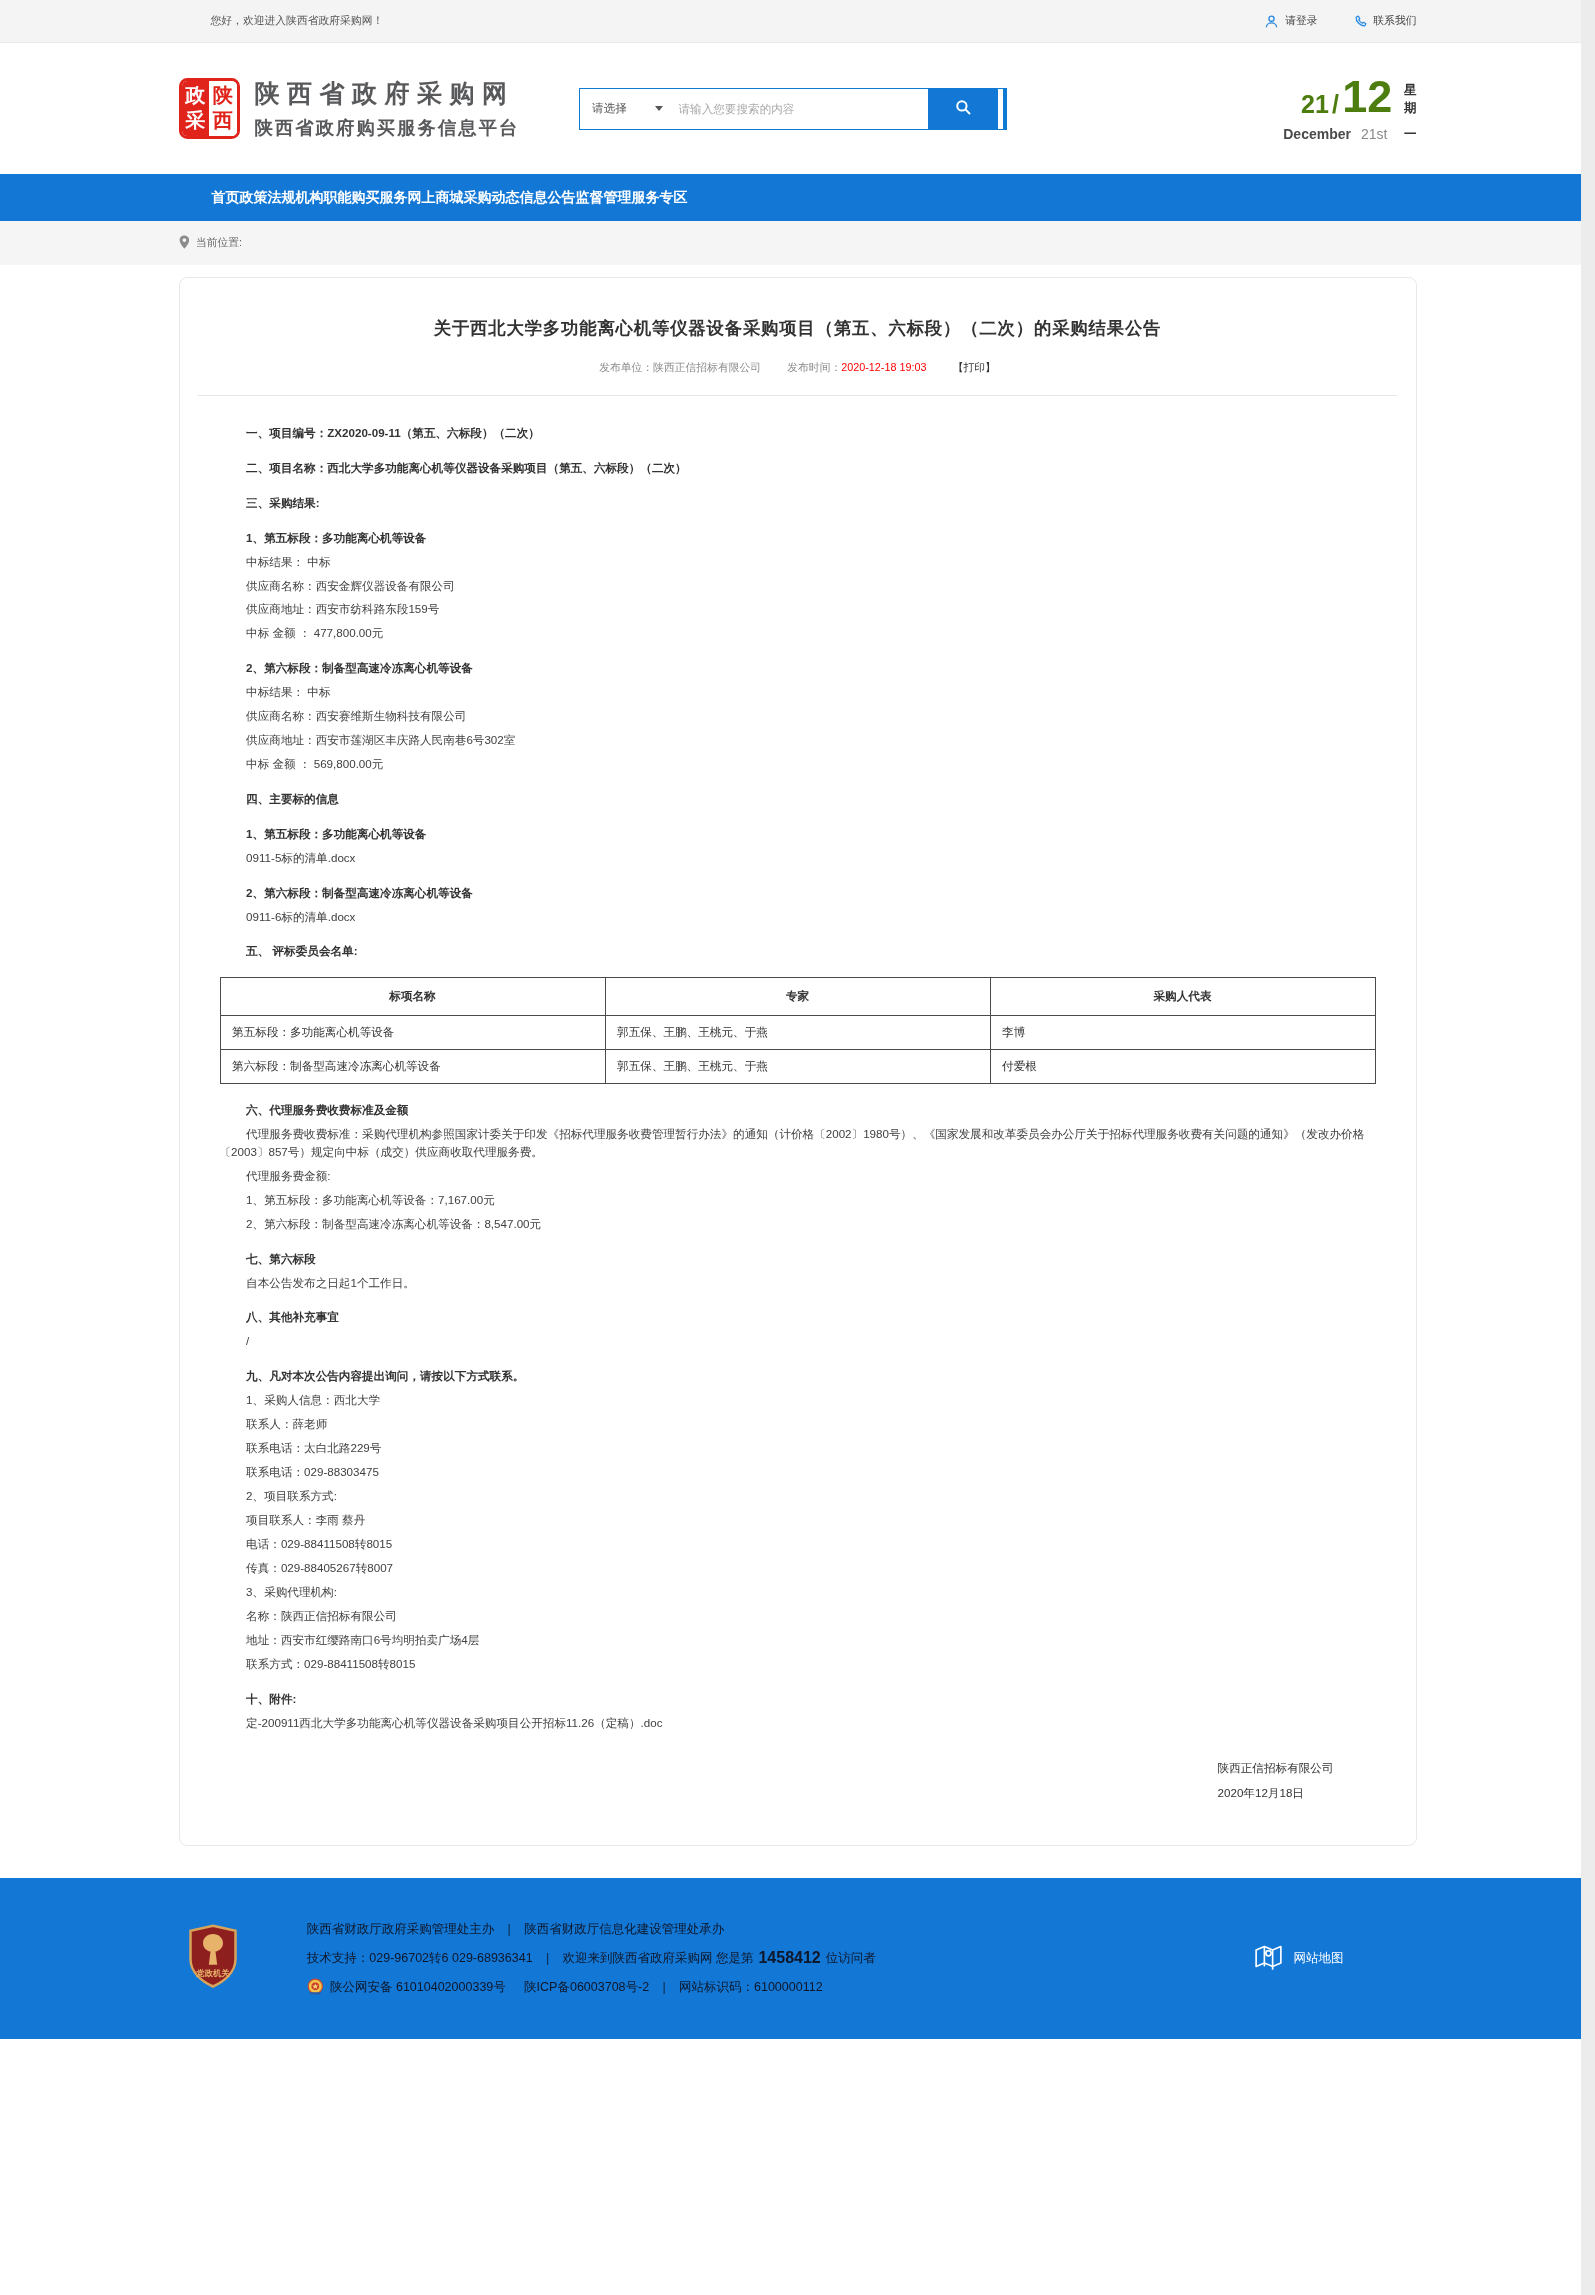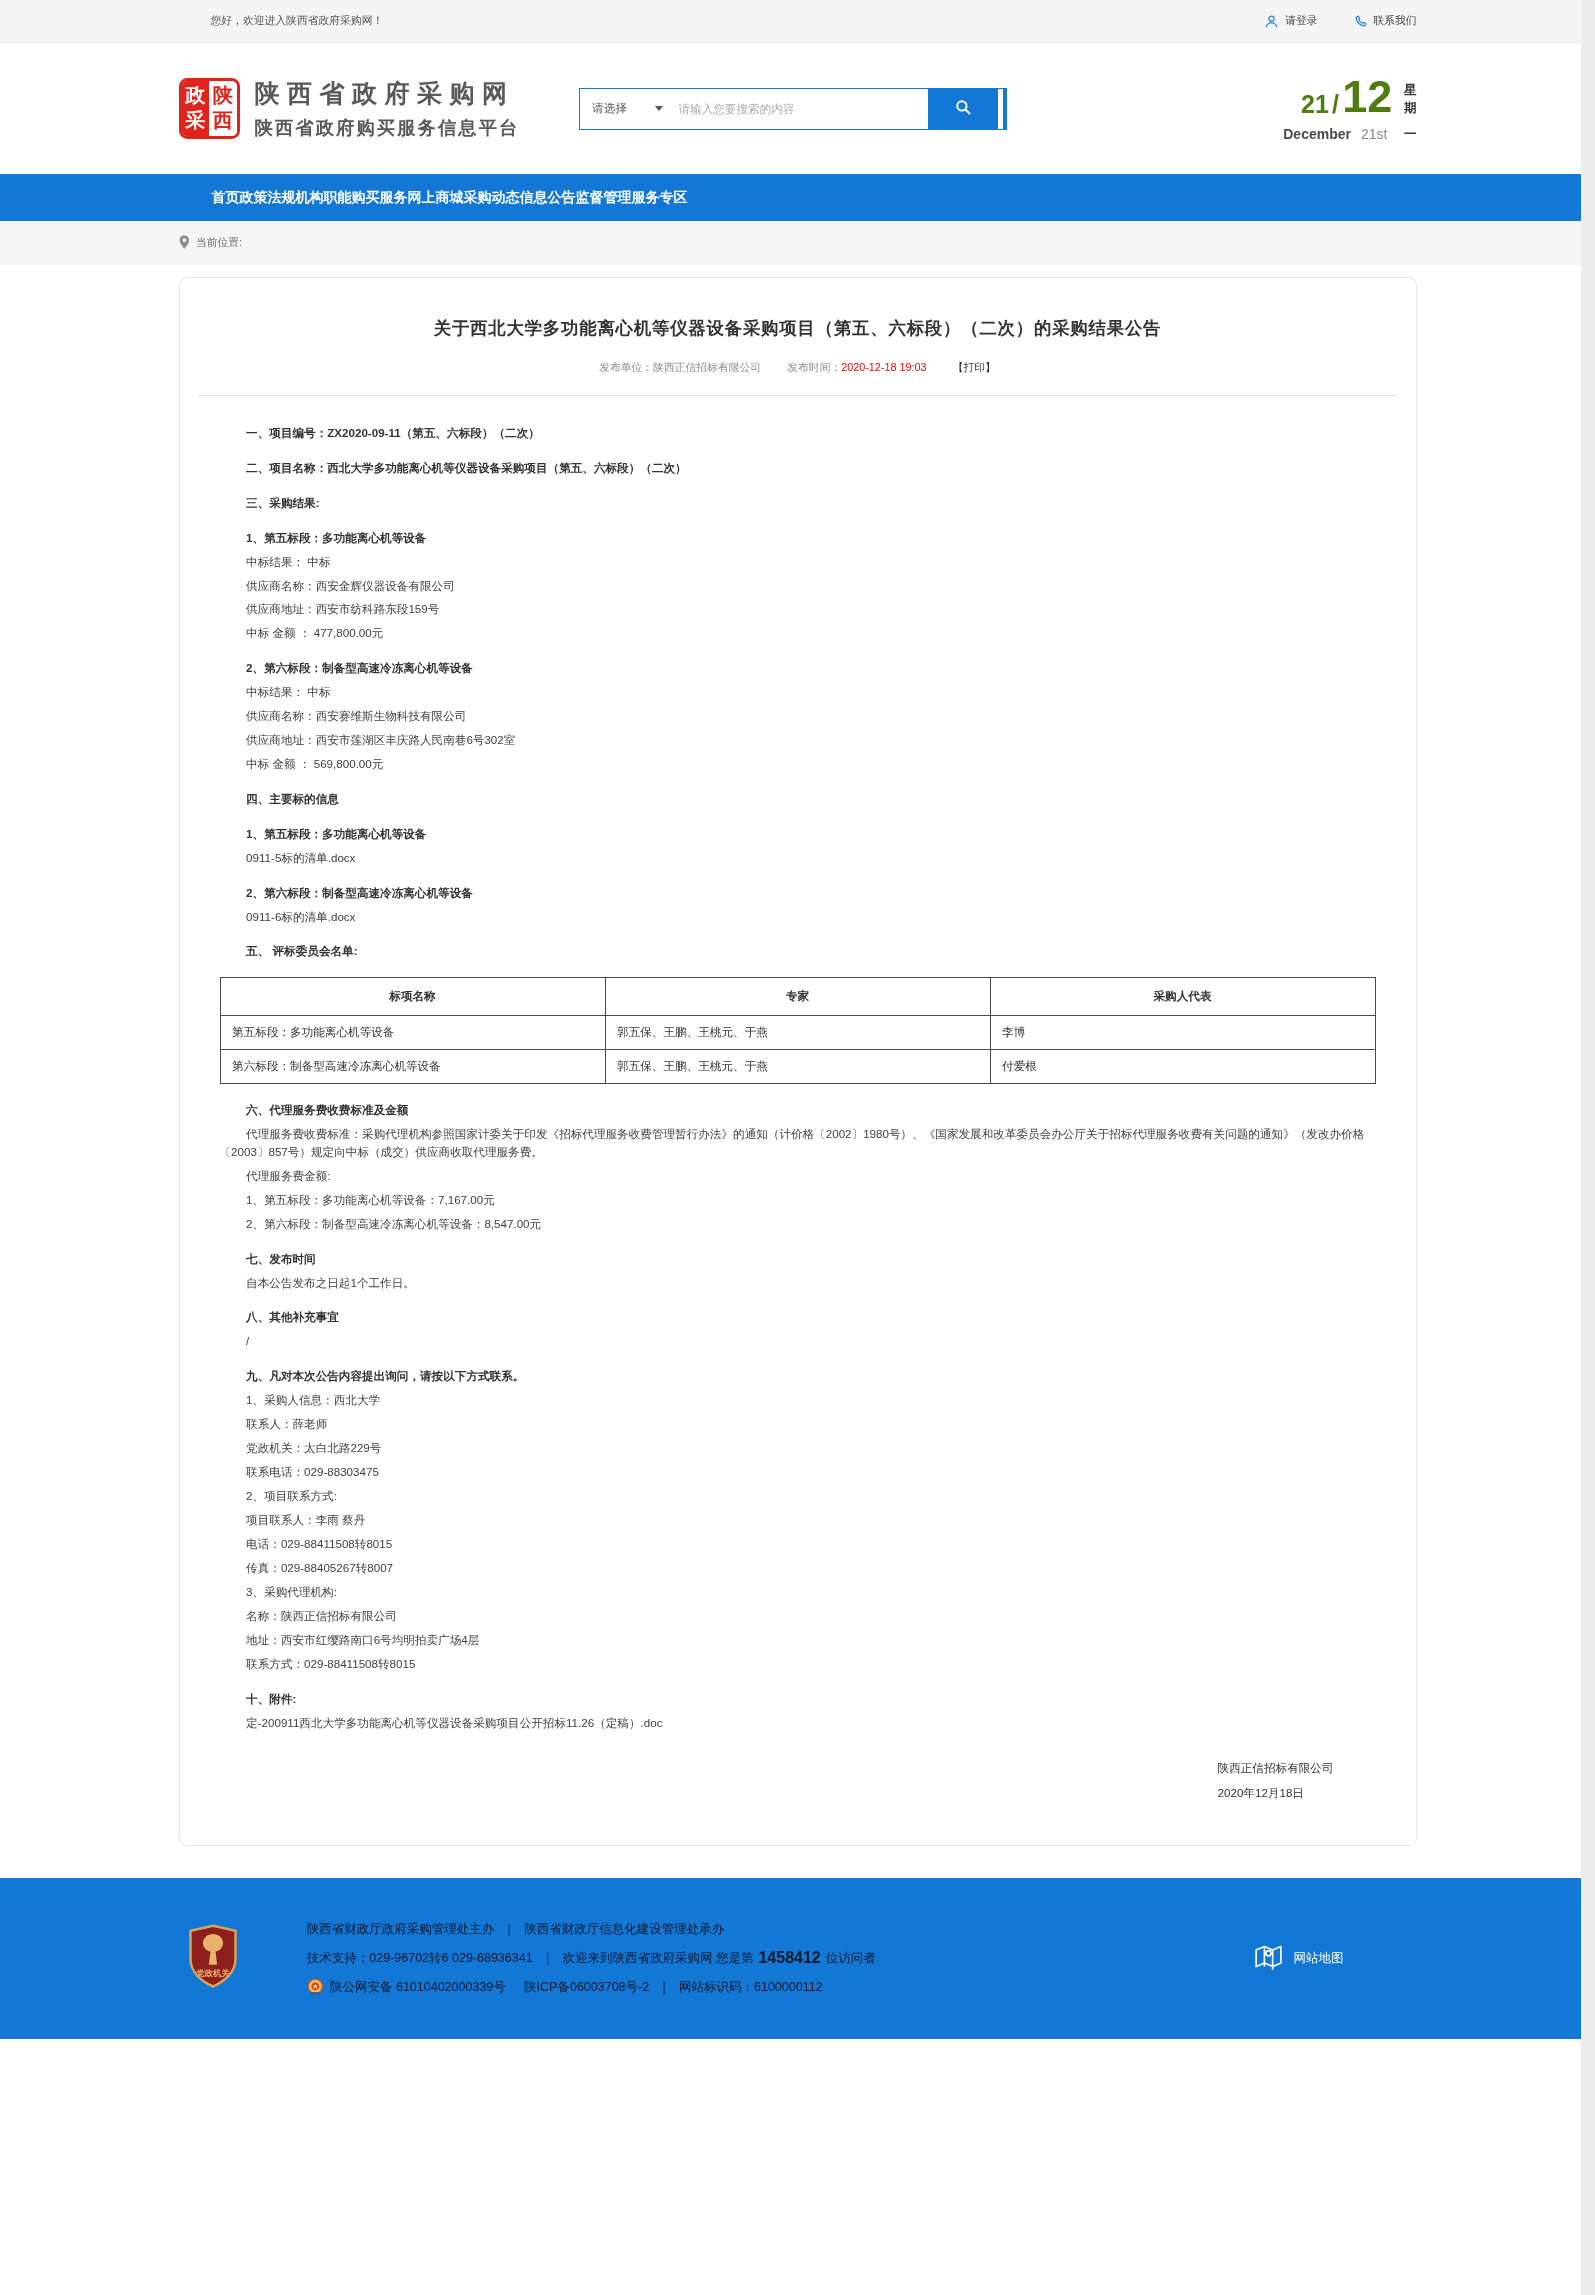--- a/index.html
+++ b/index.html
@@ -258,28 +258,28 @@
             </tr>
           </tbody>
       </table>
 
       <div id="paras-after">
           <p class="p p-bold">六、代理服务费收费标准及金额</p>
           <p class="p p-indent">代理服务费收费标准：采购代理机构参照国家计委关于印发《招标代理服务收费管理暂行办法》的通知（计价格〔2002〕1980号）、《国家发展和改革委员会办公厅关于招标代理服务收费有关问题的通知》（发改办价格〔2003〕857号）规定向中标（成交）供应商收取代理服务费。</p>
           <p class="p p-indent">代理服务费金额:</p>
           <p class="p p-normal">1、第五标段：多功能离心机等设备：7,167.00元</p>
           <p class="p p-normal">2、第六标段：制备型高速冷冻离心机等设备：8,547.00元</p>
-          <p class="p p-bold">七、发布时间</p>
+          <p class="p p-bold">七、第六标段</p>
           <p class="p p-normal">自本公告发布之日起1个工作日。</p>
           <p class="p p-bold">八、其他补充事宜</p>
           <p class="p p-normal">/</p>
           <p class="p p-bold">九、凡对本次公告内容提出询问，请按以下方式联系。</p>
           <p class="p p-normal">1、采购人信息：西北大学</p>
           <p class="p p-normal">联系人：薛老师</p>
-          <p class="p p-normal">党政机关：太白北路229号</p>
+          <p class="p p-normal">联系电话：太白北路229号</p>
           <p class="p p-normal">联系电话：029-88303475</p>
           <p class="p p-normal">2、项目联系方式:</p>
           <p class="p p-normal">项目联系人：李雨 蔡丹</p>
           <p class="p p-normal">电话：029-88411508转8015</p>
           <p class="p p-normal">传真：029-88405267转8007</p>
           <p class="p p-normal">3、采购代理机构:</p>
           <p class="p p-normal">名称：陕西正信招标有限公司</p>
           <p class="p p-normal">地址：西安市红缨路南口6号均明拍卖广场4层</p>
           <p class="p p-normal">联系方式：029-88411508转8015</p>
           <p class="p p-bold">十、附件:</p>

